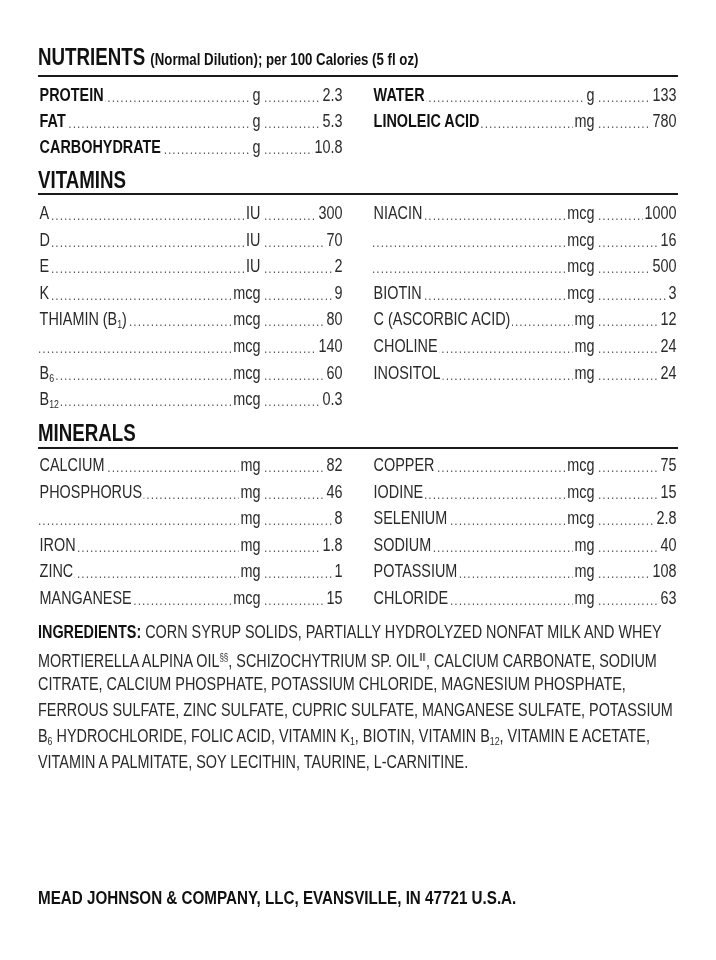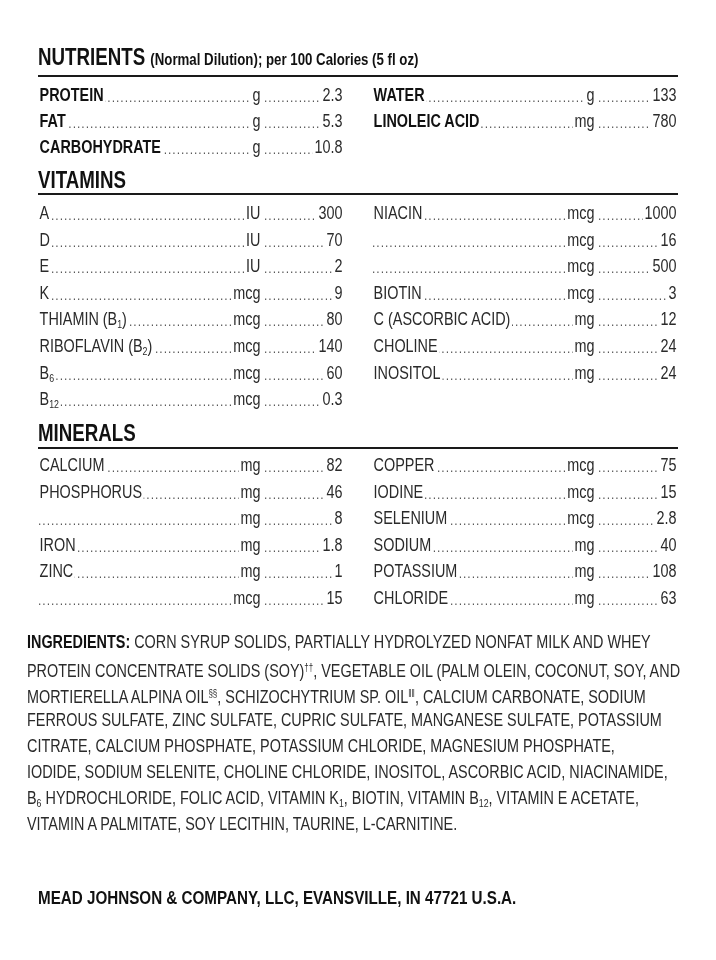--- a/index.html
+++ b/index.html
@@ -14,21 +14,21 @@
   .row .cell { position:absolute; top:0; white-space:nowrap; }
   .row .name { left:0; }
   .row .name .cond, .row .unit .cond, .row .val .cond { transform:scaleX(0.80); }
   .row.bold .name { font-weight:bold; color:#111; }
   .row .dots { position:absolute; top:0; height:24px; overflow:hidden;
                font-size:12px; line-height:30px; letter-spacing:1px; color:#555; white-space:nowrap; }
   .row .unit { text-align:right; }
   .row .unit .cond, .row .val .cond { transform-origin:right center; }
   .row .val { right:0; text-align:right; }
   sub.s { font-size:11px; vertical-align:-3px; }
-  .ing { position:absolute; left:27px; width:640px; font-size:18px; line-height:26px;margin-top:10px; }
+  .ing { position:absolute; left:38px; width:640px; font-size:18px; line-height:26px; }
   .ing .line { height:26px; white-space:nowrap; overflow:visible; }
   .ing .line .cond { transform:scaleX(0.80); }
   .ing .lbl { font-weight:bold; color:#111; }
   .ing sup { font-size:10px; vertical-align:6px; }
   .footer { position:absolute; left:38px; top:886px; font-weight:bold; color:#111; font-size:19px; line-height:24px; }
   .footer .cond { transform:scaleX(0.80); }
 </style>
 </head>
 <body>
 
@@ -109,21 +109,20 @@
     </div>
     <div class="row" style="left: 38px; width: 306px; top: 307.4px;">
       <span class="dots" style="left: 0px; width: 222px;">........................................................................................................................</span>
       <span class="cell name"><span class="cond" style="background: rgb(255, 255, 255); padding: 0px 2px;"><span>THIAMIN (B</span><sub class="s">1</sub><span>)</span></span></span>
       <span class="dots" style="left: 226px; width: 78px;">........................................................................................................................</span>
       <span class="cell unit" style="right: 82px;"><span class="cond" style="background: rgb(255, 255, 255); padding: 0px 2px;">mcg</span></span>
       <span class="cell val"><span class="cond" style="background: rgb(255, 255, 255); padding: 0px 2px;">80</span></span>
     </div>
     <div class="row" style="left: 38px; width: 306px; top: 334px;">
       <span class="dots" style="left: 0px; width: 222px;">........................................................................................................................</span>
-      <span class="cell name"><span class="cond" style="background: rgb(255, 255, 255); padding: 0px 2px;"><span>RIBOFLAVIN (B</span><sub class="s">2</sub><span>)</span></span></span>
       <span class="dots" style="left: 226px; width: 78px;">........................................................................................................................</span>
       <span class="cell unit" style="right: 82px;"><span class="cond" style="background: rgb(255, 255, 255); padding: 0px 2px;">mcg</span></span>
       <span class="cell val"><span class="cond" style="background: rgb(255, 255, 255); padding: 0px 2px;">140</span></span>
     </div>
     <div class="row" style="left: 38px; width: 306px; top: 360.6px;">
       <span class="dots" style="left: 0px; width: 222px;">........................................................................................................................</span>
       <span class="cell name"><span class="cond" style="background: rgb(255, 255, 255); padding: 0px 2px;"><span>B</span><sub class="s">6</sub></span></span>
       <span class="dots" style="left: 226px; width: 78px;">........................................................................................................................</span>
       <span class="cell unit" style="right: 82px;"><span class="cond" style="background: rgb(255, 255, 255); padding: 0px 2px;">mcg</span></span>
       <span class="cell val"><span class="cond" style="background: rgb(255, 255, 255); padding: 0px 2px;">60</span></span>
@@ -218,20 +217,21 @@
     </div>
     <div class="row" style="left: 38px; width: 306px; top: 559.4px;">
       <span class="dots" style="left: 0px; width: 222px;">........................................................................................................................</span>
       <span class="cell name"><span class="cond" style="background: rgb(255, 255, 255); padding: 0px 2px;"><span>ZINC</span></span></span>
       <span class="dots" style="left: 226px; width: 78px;">........................................................................................................................</span>
       <span class="cell unit" style="right: 82px;"><span class="cond" style="background: rgb(255, 255, 255); padding: 0px 2px;">mg</span></span>
       <span class="cell val"><span class="cond" style="background: rgb(255, 255, 255); padding: 0px 2px;">1</span></span>
     </div>
     <div class="row" style="left: 38px; width: 306px; top: 586px;">
       <span class="dots" style="left: 0px; width: 222px;">........................................................................................................................</span>
+      <span class="cell name"><span class="cond" style="background: rgb(255, 255, 255); padding: 0px 2px;"><span>MANGANESE</span></span></span>
       <span class="dots" style="left: 226px; width: 78px;">........................................................................................................................</span>
       <span class="cell unit" style="right: 82px;"><span class="cond" style="background: rgb(255, 255, 255); padding: 0px 2px;">mcg</span></span>
       <span class="cell val"><span class="cond" style="background: rgb(255, 255, 255); padding: 0px 2px;">15</span></span>
     </div>
     <div class="row" style="left: 372px; width: 306px; top: 453px;">
       <span class="dots" style="left: 0px; width: 222px;">........................................................................................................................</span>
       <span class="cell name"><span class="cond" style="background: rgb(255, 255, 255); padding: 0px 2px;"><span>COPPER</span></span></span>
       <span class="dots" style="left: 226px; width: 78px;">........................................................................................................................</span>
       <span class="cell unit" style="right: 82px;"><span class="cond" style="background: rgb(255, 255, 255); padding: 0px 2px;">mcg</span></span>
       <span class="cell val"><span class="cond" style="background: rgb(255, 255, 255); padding: 0px 2px;">75</span></span>
@@ -268,24 +268,22 @@
       <span class="dots" style="left: 0px; width: 222px;">........................................................................................................................</span>
       <span class="cell name"><span class="cond" style="background: rgb(255, 255, 255); padding: 0px 2px;"><span>CHLORIDE</span></span></span>
       <span class="dots" style="left: 226px; width: 78px;">........................................................................................................................</span>
       <span class="cell unit" style="right: 82px;"><span class="cond" style="background: rgb(255, 255, 255); padding: 0px 2px;">mg</span></span>
       <span class="cell val"><span class="cond" style="background: rgb(255, 255, 255); padding: 0px 2px;">63</span></span>
     </div>
   </div>
 
 <div class="ing" id="ingredients" style="top:619px;">
     <div class="line"><span class="cond"><span class="lbl">INGREDIENTS:</span><span> CORN SYRUP SOLIDS, PARTIALLY HYDROLYZED NONFAT MILK AND WHEY</span></span></div>
-    <div class="line"><span class="cond"><span>PROTEIN CONCENTRATE SOLIDS (SOY)</span><sup>††</sup><span>, VEGETABLE OIL (PALM OLEIN, COCONUT, SOY, AND</span></span></div>
     <div class="line"><span class="cond"><span>MORTIERELLA ALPINA OIL</span><sup>§§</sup><span>, SCHIZOCHYTRIUM SP. OIL</span><sup>‖‖</sup><span>, CALCIUM CARBONATE, SODIUM</span></span></div>
+    <div class="line"><span class="cond"><span>CITRATE, CALCIUM PHOSPHATE, POTASSIUM CHLORIDE, MAGNESIUM PHOSPHATE,</span></span></div>
     <div class="line"><span class="cond"><span>FERROUS SULFATE, ZINC SULFATE, CUPRIC SULFATE, MANGANESE SULFATE, POTASSIUM</span></span></div>
-    <div class="line"><span class="cond"><span>CITRATE, CALCIUM PHOSPHATE, POTASSIUM CHLORIDE, MAGNESIUM PHOSPHATE,</span></span></div>
-    <div class="line"><span class="cond"><span>IODIDE, SODIUM SELENITE, CHOLINE CHLORIDE, INOSITOL, ASCORBIC ACID, NIACINAMIDE,</span></span></div>
     <div class="line"><span class="cond"><span>B</span><sub class="s">6</sub><span> HYDROCHLORIDE, FOLIC ACID, VITAMIN K</span><sub class="s">1</sub><span>, BIOTIN, VITAMIN B</span><sub class="s">12</sub><span>, VITAMIN E ACETATE,</span></span></div>
     <div class="line"><span class="cond"><span>VITAMIN A PALMITATE, SOY LECITHIN, TAURINE, L-CARNITINE.</span></span></div>
   </div>
 
 <div class="footer">
   <span class="cond">MEAD JOHNSON &amp; COMPANY, LLC, EVANSVILLE, IN 47721 U.S.A.</span>
 </div>
 
 </body></html>

